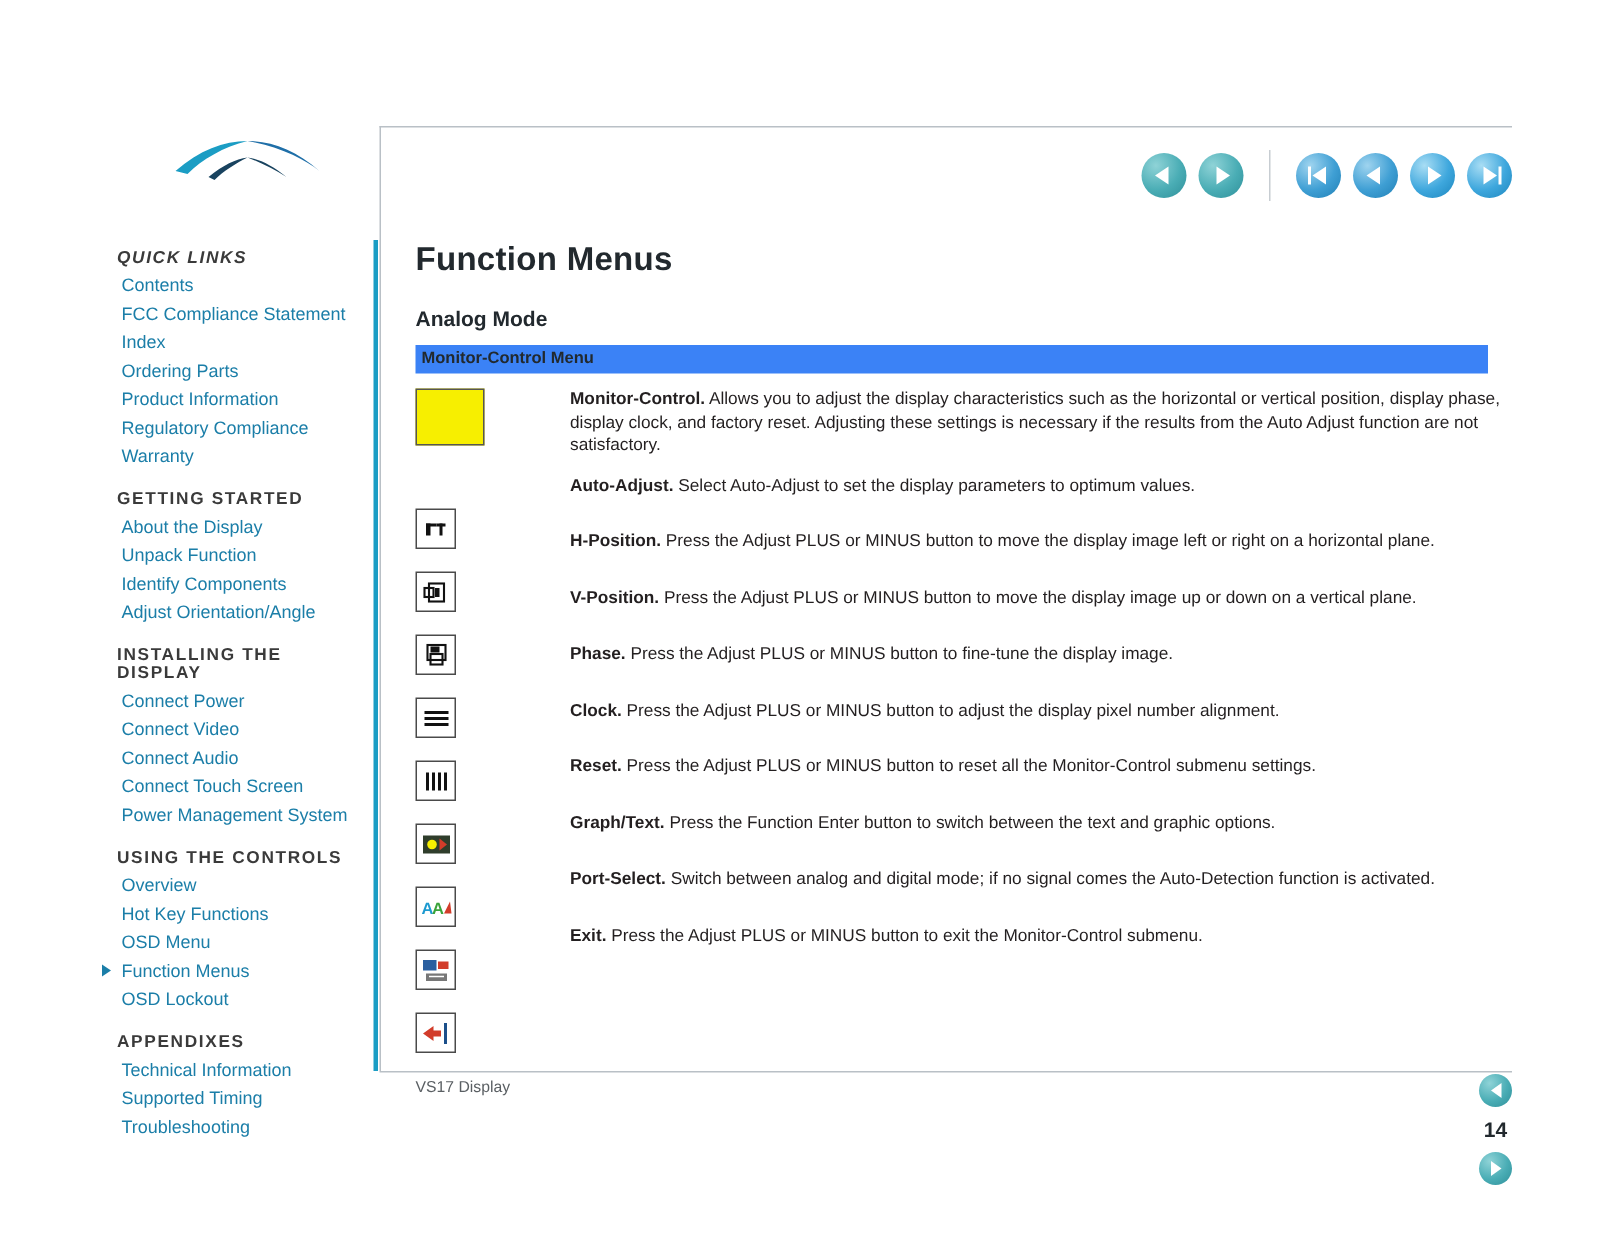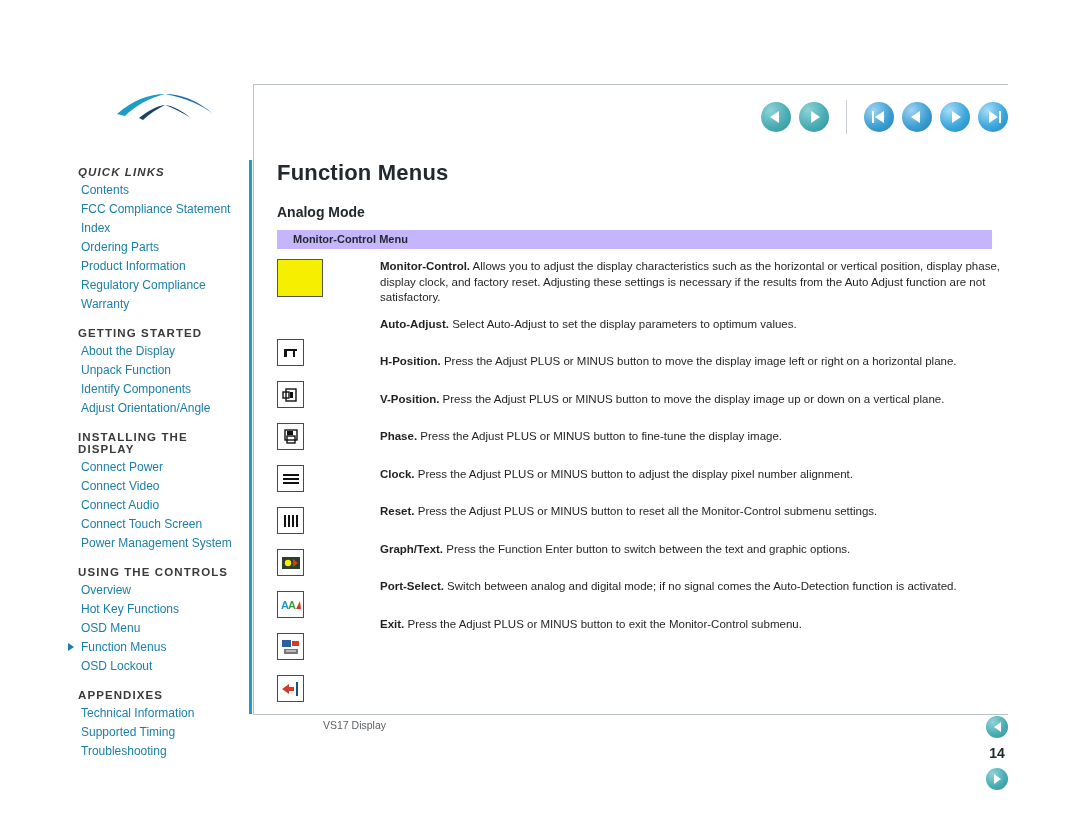--- a/index.html
+++ b/index.html
@@ -166,24 +166,24 @@
     margin: 0 0 18px 0;
     letter-spacing: 0.2px;
   }
   h2.subtitle {
     font-size: 14px;
     font-weight: bold;
     color: #22292e;
     margin: 0 0 10px 0;
   }
   .band {
-    background: #c4b5fd;
+    background: #3b82f6;
     height: 19px;
     line-height: 19px;
-    padding-left: 16px;
+    padding-left: 4px;
     font-size: 11px;
     font-weight: bold;
     color: #22292e;
     width: 715px;
     box-sizing: border-box;
     margin-bottom: 10px;
   }
 
   .body-wrap { position: relative; }
   .icon-col {
@@ -226,21 +226,20 @@
   .icon-slot { height: 42px; display: flex; align-items: flex-start; }
   .icon-slot.first { height: 62px; }
 
   
   .foot-label {
     position: absolute;
     left: 277px;
     top: 719px;
     font-size: 10.5px;
     color: #5a5f63;
-    margin-left: 46px;
   }
   .pager {
     position: absolute;
     right: 72px;
     top: 716px;
     display: flex;
     align-items: center;
     gap: 7px;
     flex-direction: column;
   }

